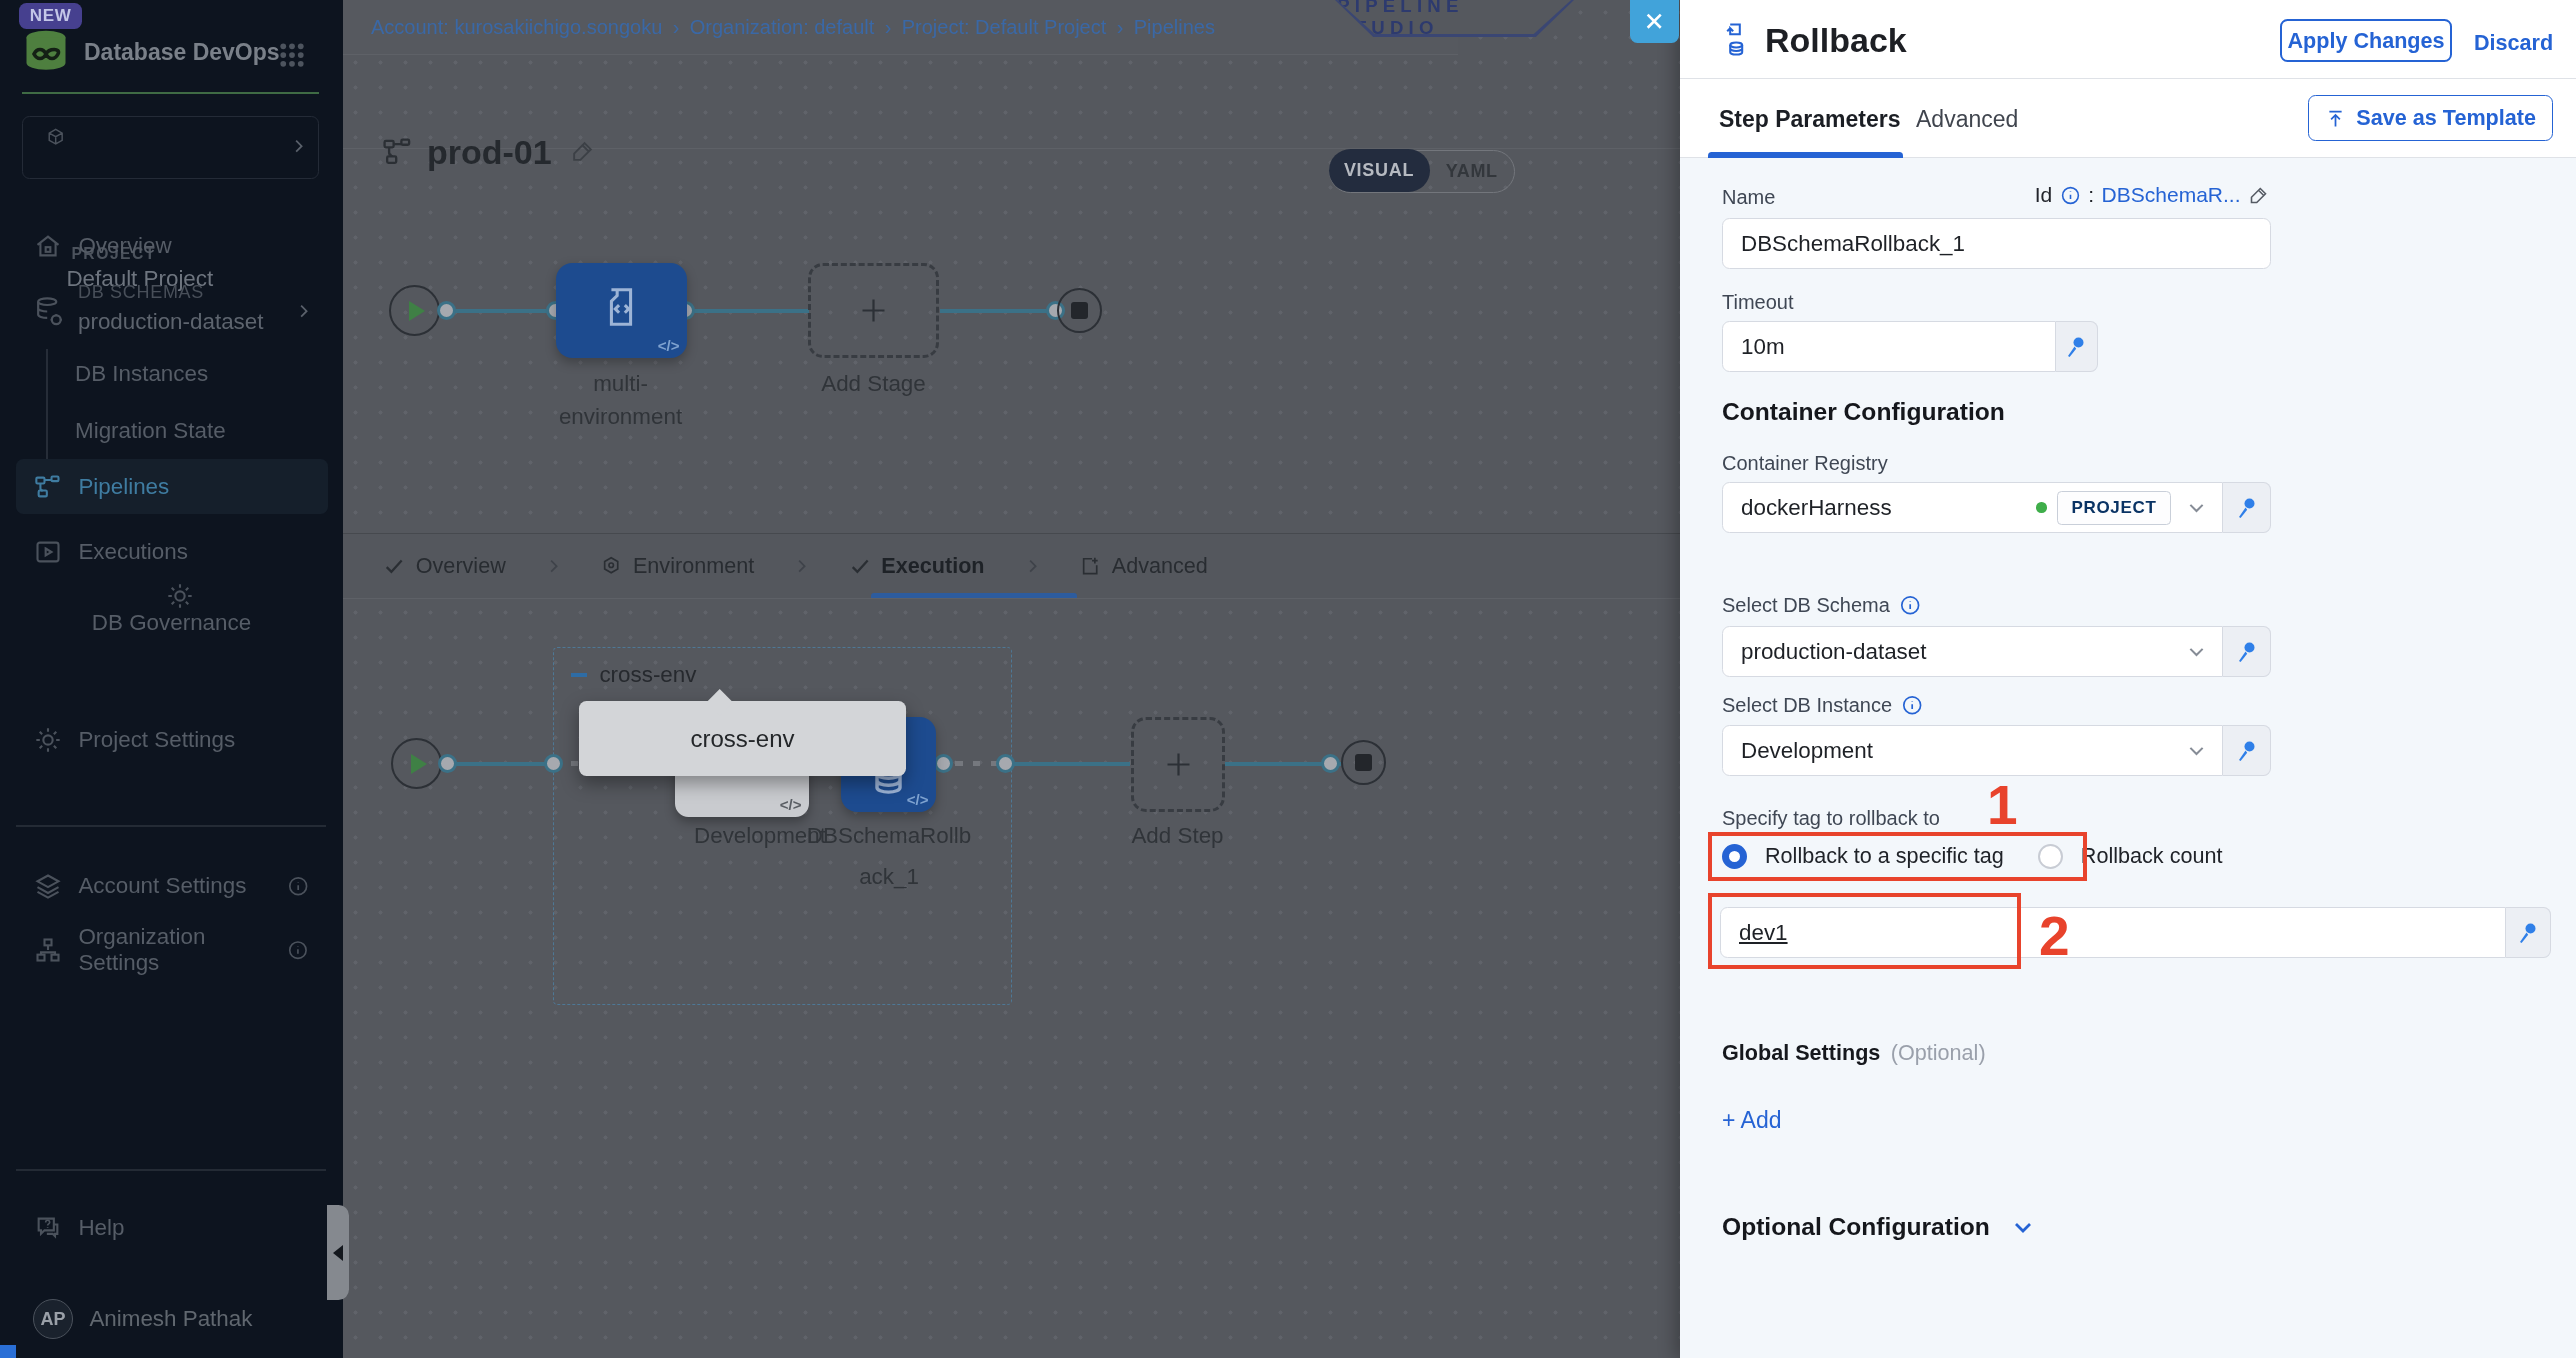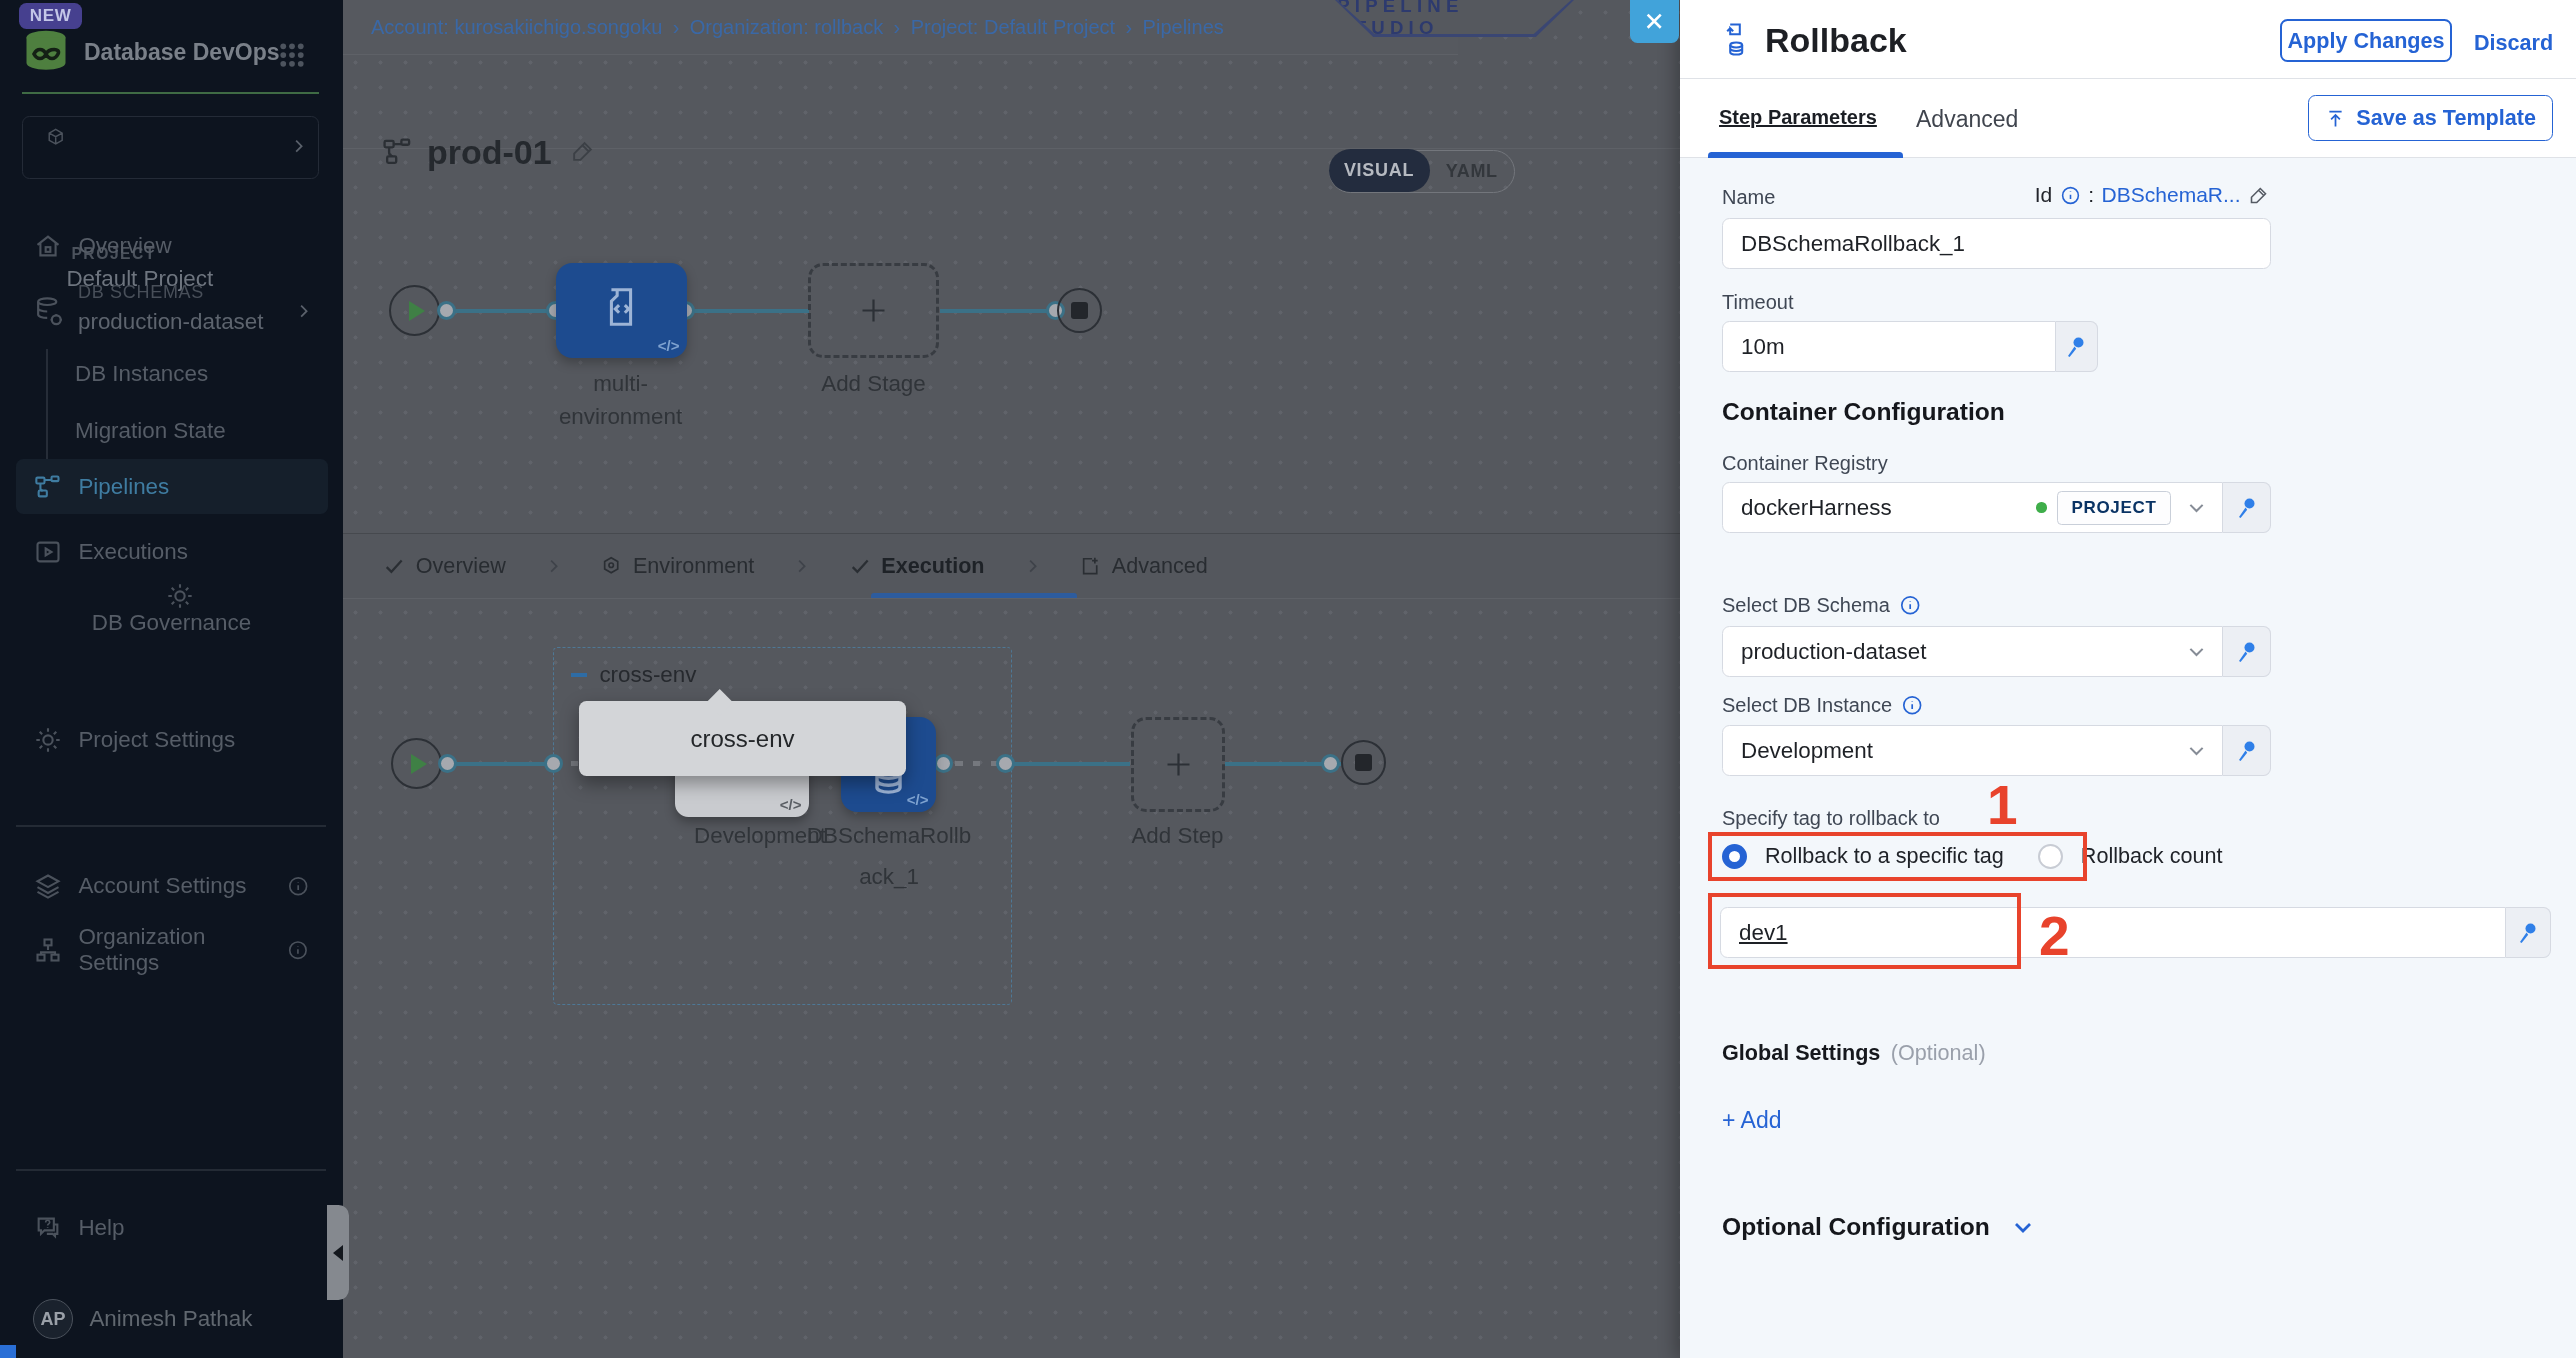--- a/index.html
+++ b/index.html
@@ -100,21 +100,21 @@
   
   #panel { left:1680px; top:0; width:896px; height:1359px; background:#f3f7fb; z-index:5;
     box-shadow:-6px 0 15px rgba(0,0,0,.25); }
   #p-head { left:0; top:0; width:896px; height:79px; background:#ffffff; border-bottom:0.7px solid #dfe2e7; }
   #p-title-ic { left:37px; top:21px; width:36px; height:36px; color:#2563d4; }
   #p-title { left:85px; top:21px; font-size:34px; font-weight:bold; color:#1d1f24; }
   #apply-btn { left:600px; top:19.4px; width:172px; height:43px; border:2.2px solid #2563d4; border-radius:7.5px;
     background:#fff; color:#2563d4; font-size:21.6px; font-weight:bold; display:flex; align-items:center; justify-content:center; }
   #discard-btn { left:794px; top:30px; font-size:21.6px; font-weight:bold; color:#2563d4; }
   #p-tabs { left:0; top:79px; width:896px; height:79px; background:#fff; border-bottom:0.7px solid #dfe2e7; }
-  #tab-step { left:39px; top:27px; font-size:20px; font-weight:bold; color:#1b1e24;text-decoration:underline; }
+  #tab-step { left:39px; top:27px; font-size:23px; font-weight:bold; color:#1b1e24; }
   #tab-adv { left:236px; top:27px; font-size:23px; color:#40454e; }
   #tab-underline { left:28px; top:73px; width:195px; height:6px; background:#2563d4; border-radius:3.7px 3.7px 0 0; }
   #savetpl-btn { left:628px; top:16.4px; width:245px; height:46px; border:1.5px solid #2563d4; border-radius:7.5px;
     color:#2563d4; font-size:21.6px; font-weight:bold; display:flex; align-items:center; justify-content:center; gap:10.4px; background:#fff; }
 
   .f-label { font-size:20px; color:#3f4754; }
   .f-heading { font-size:24.6px; font-weight:bold; color:#15171c; }
   .inp { background:#fff; border:1.5px solid #d6dae2; border-radius:7.5px; height:51px; font-size:22.4px;
     color:#1e2126; padding:0 18px; font-family:inherit; width:100%; }
   .sel-group { display:flex; height:51px; }
@@ -139,21 +139,21 @@
 <body>
 
 <div id="app">
 
   <div id="canvas" class="abs">
 
     <div id="crumbbar" class="abs">
       <div class="abs" style="left:28px;top:16.4px;display:flex;align-items:center;">
         <span class="crumb">Account: kurosakiichigo.songoku</span>
         <span class="crumb-sep">›</span>
-        <span class="crumb">Organization: rollback</span>
+        <span class="crumb">Organization: default</span>
         <span class="crumb-sep">›</span>
         <span class="crumb">Project: Default Project</span>
         <span class="crumb-sep">›</span>
         <span class="crumb">Pipelines</span>
       </div>
     </div>
 
     <div id="studio-badge" class="abs">
       <div class="inner">PIPELINE STUDIO</div>
     </div>

